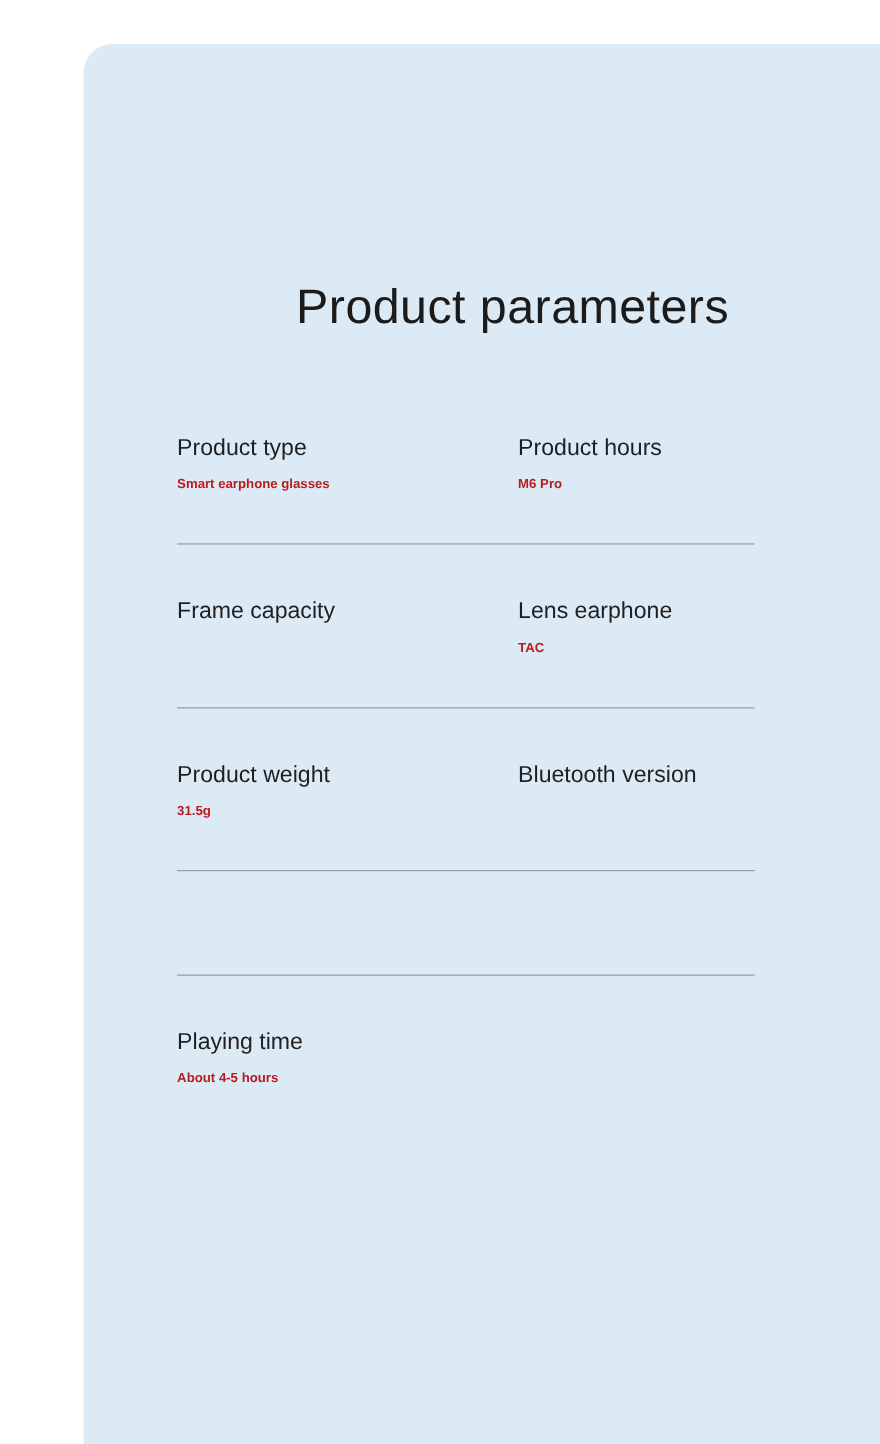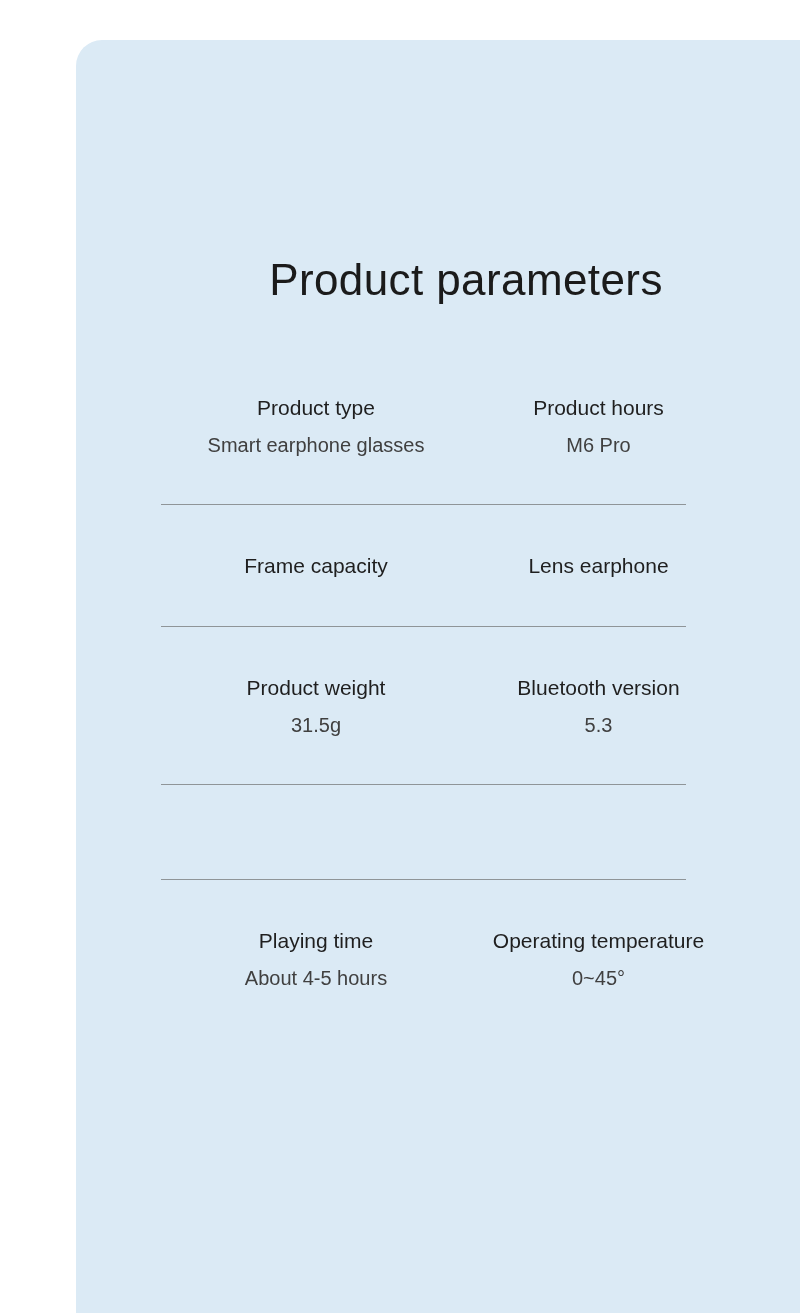--- a/index.html
+++ b/index.html
@@ -48,41 +48,40 @@
     width: 565px;
   }
   .spec-row {
     position: relative;
     display: flex;
     padding: 0;
     box-sizing: border-box;
   }
   .spec-row .col {
     box-sizing: border-box;
-    text-align: center;
   }
   .spec-row .col.left {
     width: 310px;
     padding-left: 0px;
   }
   .spec-row .col.right {
     width: 255px;
     padding-left: 0px;
   }
   .label {
     font-size: 21px;
     color: #1f1f1f;
     font-weight: 400;
     line-height: 1.25;
     white-space: nowrap;
   }
   .value {
-    font-size: 20px;
-    color: #404040;
-    font-weight: 400;
+    font-size: 12px;
+    color: #b91c1c;
+    font-weight: 700;
     line-height: 1.25;
     margin-top: 12px;
     white-space: nowrap;
   }
   .divider {
     height: 1px;
     background: #8f9598;
     width: 525px;
     margin: 0 0 0 0;
   }
@@ -118,55 +117,51 @@
       <div class="divider"></div>
       <div class="pad-b"></div>
 
       <div class="row-block">
         <div class="spec-row">
           <div class="col left">
             <div class="label">Frame capacity</div>
           </div>
           <div class="col right">
             <div class="label">Lens earphone</div>
+            <div class="value">TAC</div>
           </div>
         </div>
       </div>
       <div class="pad-a"></div>
       <div class="divider"></div>
       <div class="pad-b"></div>
 
       <div class="row-block">
         <div class="spec-row">
           <div class="col left">
             <div class="label">Product weight</div>
             <div class="value">31.5g</div>
           </div>
           <div class="col right">
             <div class="label">Bluetooth version</div>
-            <div class="value">5.3</div>
           </div>
         </div>
       </div>
       <div class="pad-a"></div>
       <div class="divider"></div>
       <div class="pad-b"></div>
 
       <div class="pad-a"></div>
       <div class="divider"></div>
       <div class="pad-b"></div>
 
       <div class="row-block">
         <div class="spec-row">
           <div class="col left">
             <div class="label">Playing time</div>
             <div class="value">About 4-5 hours</div>
           </div>
-          <div class="col right">
-            <div class="label">Operating temperature</div>
-            <div class="value">0~45°</div>
-          </div>
         </div>
       </div>
 
     </div>
   </div>
 </div>
 
 </body></html>

